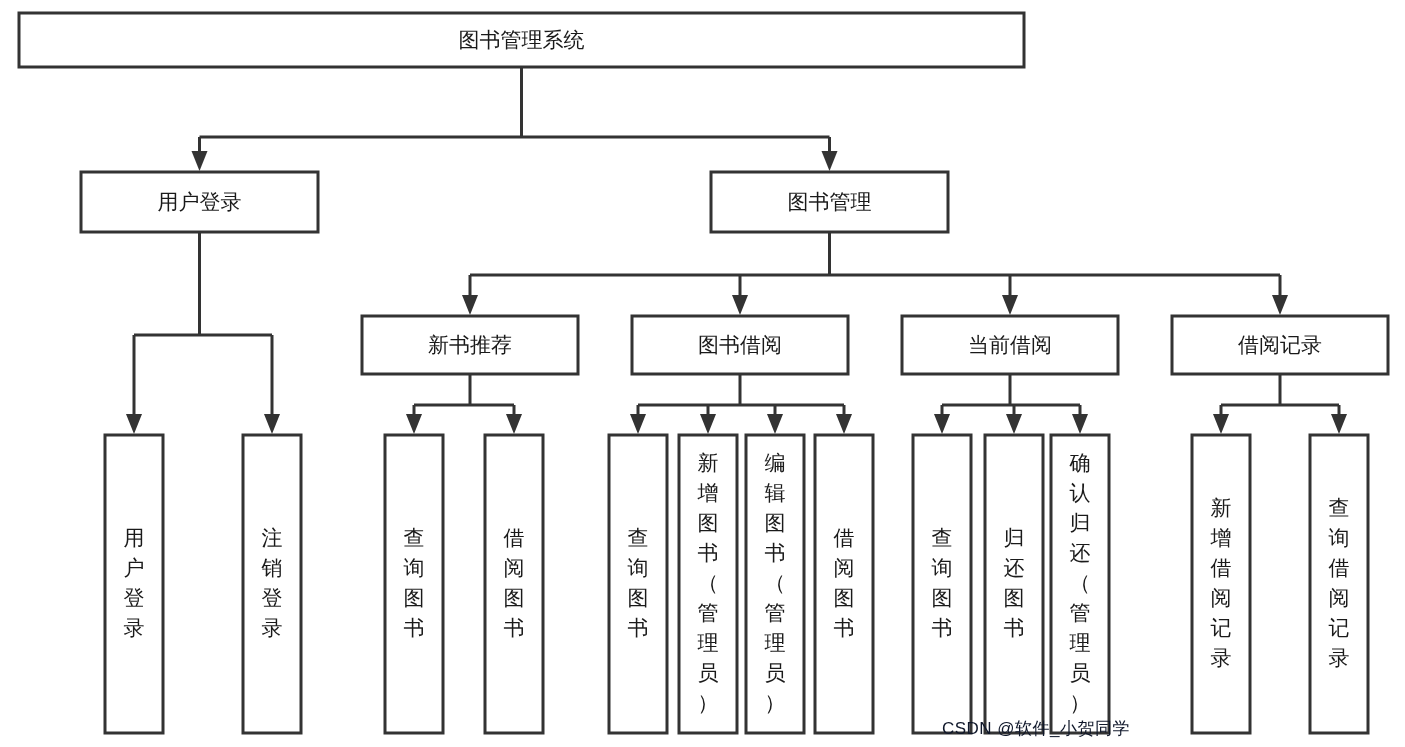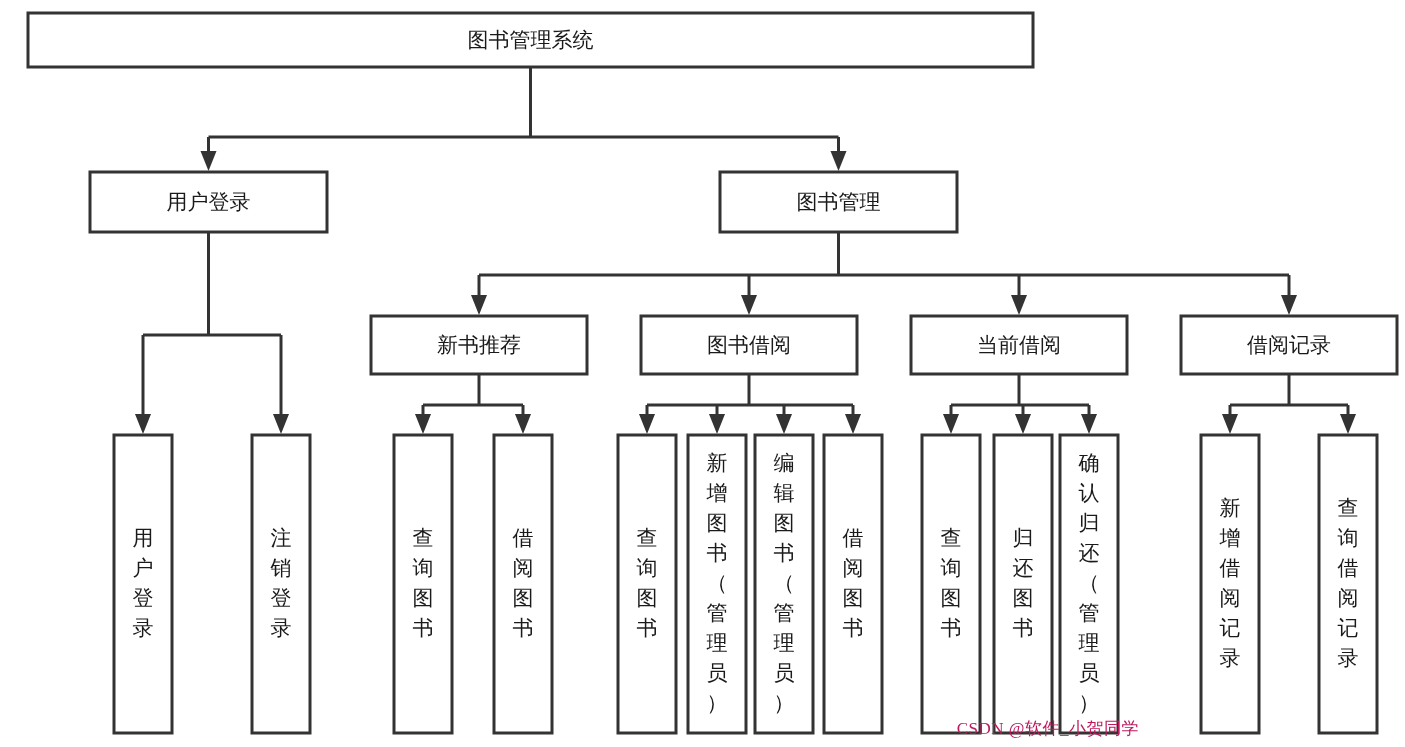--- a/index.html
+++ b/index.html
@@ -11,21 +11,20 @@
   body {
     width: 1405px;
     height: 747px;
     font-family: "DejaVu Sans", "Liberation Sans", sans-serif;
     overflow: hidden;
   }
   #diagram-root {
     position: relative;
     width: 1138px;
     height: 747px;
-    margin-left: 9px;
   }
   svg.diagram {
     position: absolute;
     top: 0;
     left: 0;
     width: 1405px;
     height: 747px;
     display: block;
   }
   .node-rect {
@@ -54,23 +53,23 @@
     font-family: "DejaVu Sans", "Liberation Sans", sans-serif;
     font-size: 21px;
     fill: #1a1a1a;
     text-anchor: middle;
     dominant-baseline: middle;
   }
   .watermark {
     position: absolute;
     right: 8px;
     bottom: 7px;
-    font-family: Liberation Serif, serif;
+    font-family: Liberation Sans, sans-serif;
     font-size: 17px;
-    color: #be185d;
+    color: #0f172a;
     white-space: nowrap;
     letter-spacing: 0.5px;
     pointer-events: none;
   }
 </style>
 </head>
 <body>
 
 <div id="diagram-root">
   <svg class="diagram" viewBox="0 0 1405 747" xmlns="http://www.w3.org/2000/svg">

